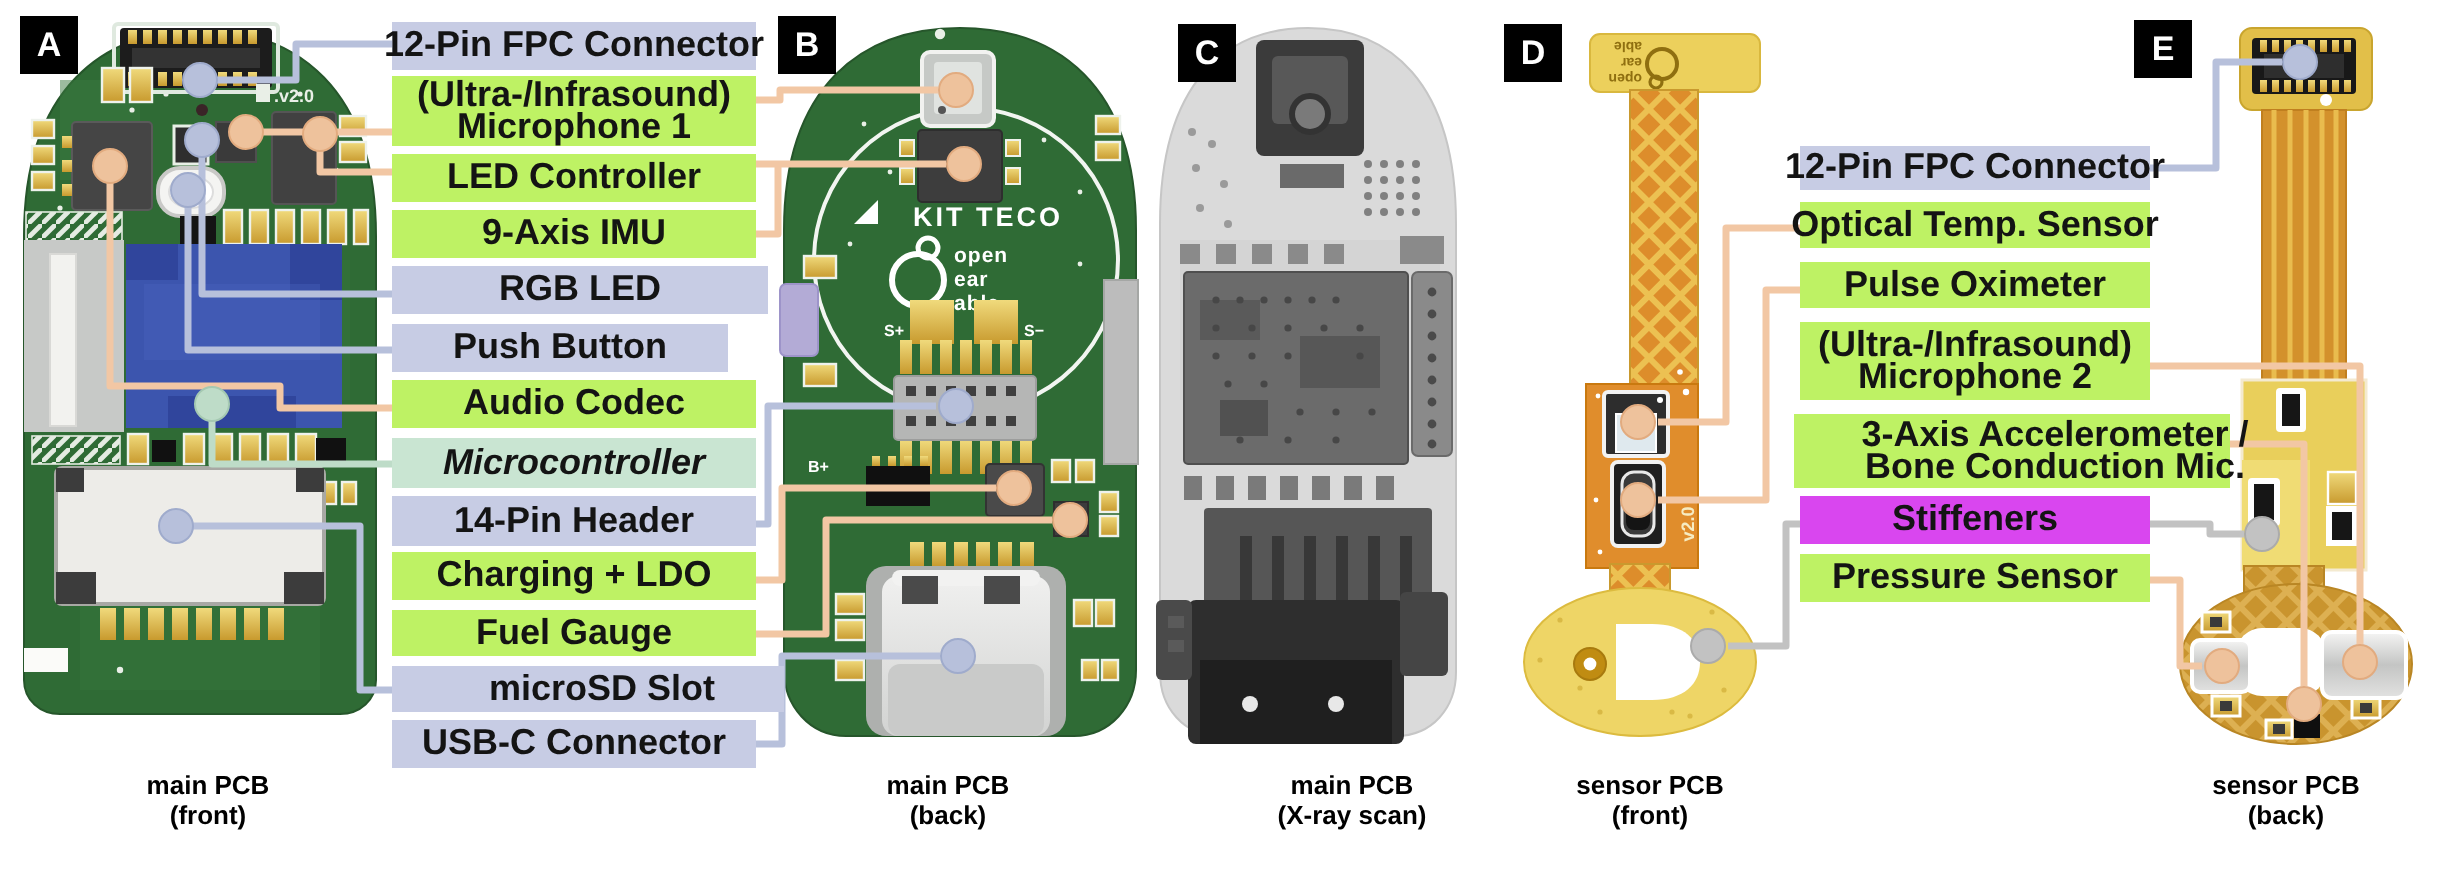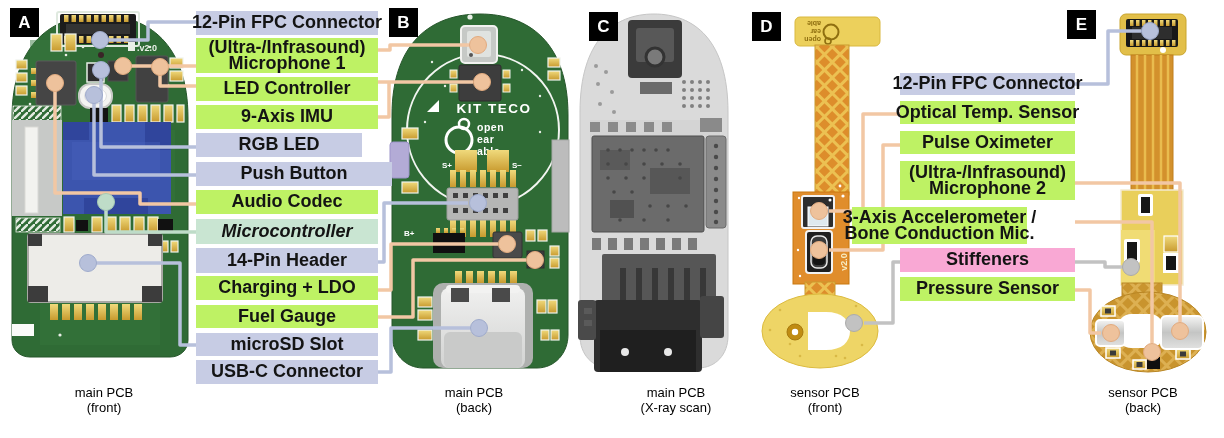--- a/index.html
+++ b/index.html
@@ -8,26 +8,26 @@
   svg.layer{position:absolute;left:0;top:0;}
   #boards{z-index:1;}
   #lines{z-index:5;}
   .label-layer{position:absolute;left:0;top:0;width:100%;height:100%;z-index:10;}
   .clabel{position:absolute;display:flex;flex-direction:column;align-items:center;
           justify-content:center;font-weight:bold;font-size:18px;line-height:15.5px;
           color:#141414;text-align:center;white-space:nowrap;}
   .v-connector{background:#c7cce4;}
   .v-component{background:#bef264;}
   .v-mcu{background:#c9e5d2;font-style:italic;}
-  .v-stiffener{background:#f9a8d4;}
+  .v-stiffener{background:#d946ef;}
   .panel-letter{position:absolute;width:29px;height:29px;background:#000;color:#fff;
           font-weight:bold;font-size:17px;display:flex;align-items:center;
           justify-content:center;z-index:20;}
   .caption{position:absolute;transform:translateX(-50%);text-align:center;
-          font-size:13px;line-height:15px;color:#000;z-index:10;white-space:nowrap;}
+          font-size:13px;line-height:15px;color:#000;z-index:10;white-space:nowrap;font-weight:bold;}
 </style>
 </head>
 <body>
 
 <div class="canvas">
 
   <svg id="boards" class="layer" width="1224" height="438" viewBox="0 0 1224 438">
     <defs>
       <linearGradient id="gGold" x1="0" y1="0" x2="0" y2="1">
         <stop offset="0" stop-color="#f0da7c"></stop>
@@ -621,63 +621,63 @@
       <div class="clabel v-component" style="left: 196px; top: 38px; width: 182px; height: 35px;">
         <span>(Ultra-/Infrasound)</span>
         <span>Microphone 1</span>
       </div>
       <div class="clabel v-component" style="left: 196px; top: 77px; width: 182px; height: 24px;">
         <span>LED Controller</span>
       </div>
       <div class="clabel v-component" style="left: 196px; top: 105px; width: 182px; height: 24px;">
         <span>9-Axis IMU</span>
       </div>
-      <div class="clabel v-connector" style="left: 196px; top: 133px; width: 166px; height: 24px;">
+      <div class="clabel v-connector" style="left: 196px; top: 133px; width: 188px; height: 24px;">
         <span>RGB LED</span>
       </div>
-      <div class="clabel v-connector" style="left: 196px; top: 162px; width: 196px; height: 24px;">
+      <div class="clabel v-connector" style="left: 196px; top: 162px; width: 168px; height: 24px;">
         <span>Push Button</span>
       </div>
       <div class="clabel v-component" style="left: 196px; top: 190px; width: 182px; height: 24px;">
         <span>Audio Codec</span>
       </div>
       <div class="clabel v-mcu" style="left: 196px; top: 219px; width: 182px; height: 25px;">
         <span>Microcontroller</span>
       </div>
       <div class="clabel v-connector" style="left: 196px; top: 248px; width: 182px; height: 25px;">
         <span>14-Pin Header</span>
       </div>
       <div class="clabel v-component" style="left: 196px; top: 276px; width: 182px; height: 24px;">
         <span>Charging + LDO</span>
       </div>
       <div class="clabel v-component" style="left: 196px; top: 305px; width: 182px; height: 23px;">
         <span>Fuel Gauge</span>
       </div>
-      <div class="clabel v-connector" style="left: 196px; top: 333px; width: 182px; height: 23px;">
+      <div class="clabel v-connector" style="left: 196px; top: 333px; width: 182px; height: 23px; padding-left: 14px;">
         <span>microSD Slot</span>
       </div>
       <div class="clabel v-connector" style="left: 196px; top: 360px; width: 182px; height: 24px;">
         <span>USB-C Connector</span>
       </div>
     </div>
   <div class="label-layer" id="labels-sensor">
       <div class="clabel v-connector" style="left: 900px; top: 73px; width: 175px; height: 22px;">
         <span>12-Pin FPC Connector</span>
       </div>
       <div class="clabel v-component" style="left: 900px; top: 131px; width: 175px; height: 23px;">
         <span>Pulse Oximeter</span>
       </div>
       <div class="clabel v-component" style="left: 900px; top: 101px; width: 175px; height: 23px;">
         <span>Optical Temp. Sensor</span>
       </div>
       <div class="clabel v-component" style="left: 900px; top: 161px; width: 175px; height: 39px;">
         <span>(Ultra-/Infrasound)</span>
         <span>Microphone 2</span>
       </div>
-      <div class="clabel v-component" style="left: 852px; top: 207px; width: 175px; height: 37px;">
+      <div class="clabel v-component" style="left: 897px; top: 207px; width: 175px; height: 37px; padding-left: 43px;">
         <span>3-Axis Accelerometer /</span>
         <span>Bone Conduction Mic.</span>
       </div>
       <div class="clabel v-stiffener" style="left: 900px; top: 248px; width: 175px; height: 24px;">
         <span>Stiffeners</span>
       </div>
       <div class="clabel v-component" style="left: 900px; top: 277px; width: 175px; height: 24px; text-align: center;">
         <span>Pressure Sensor</span>
       </div>
     </div>

